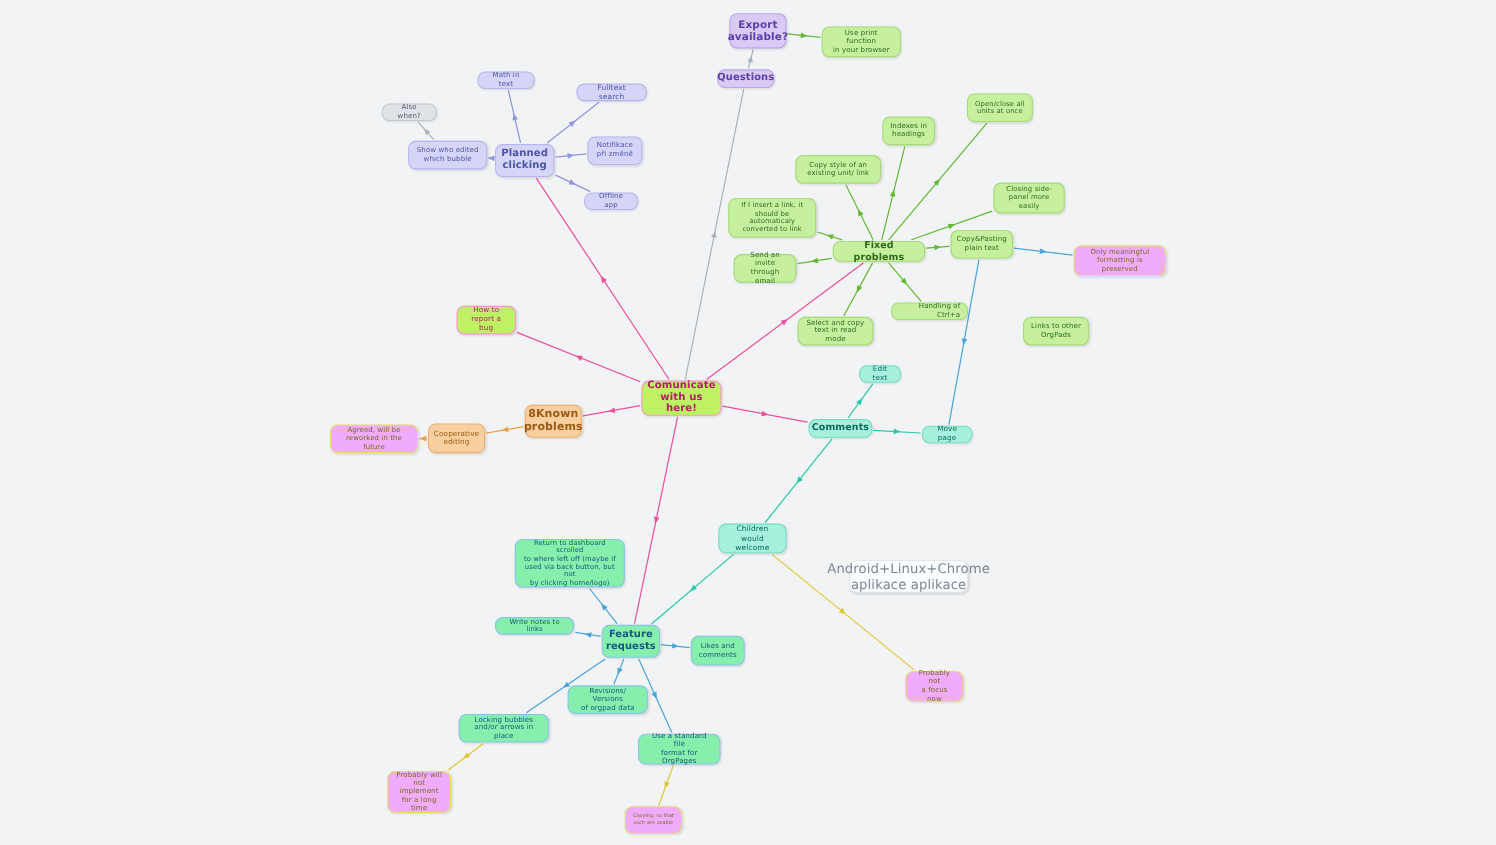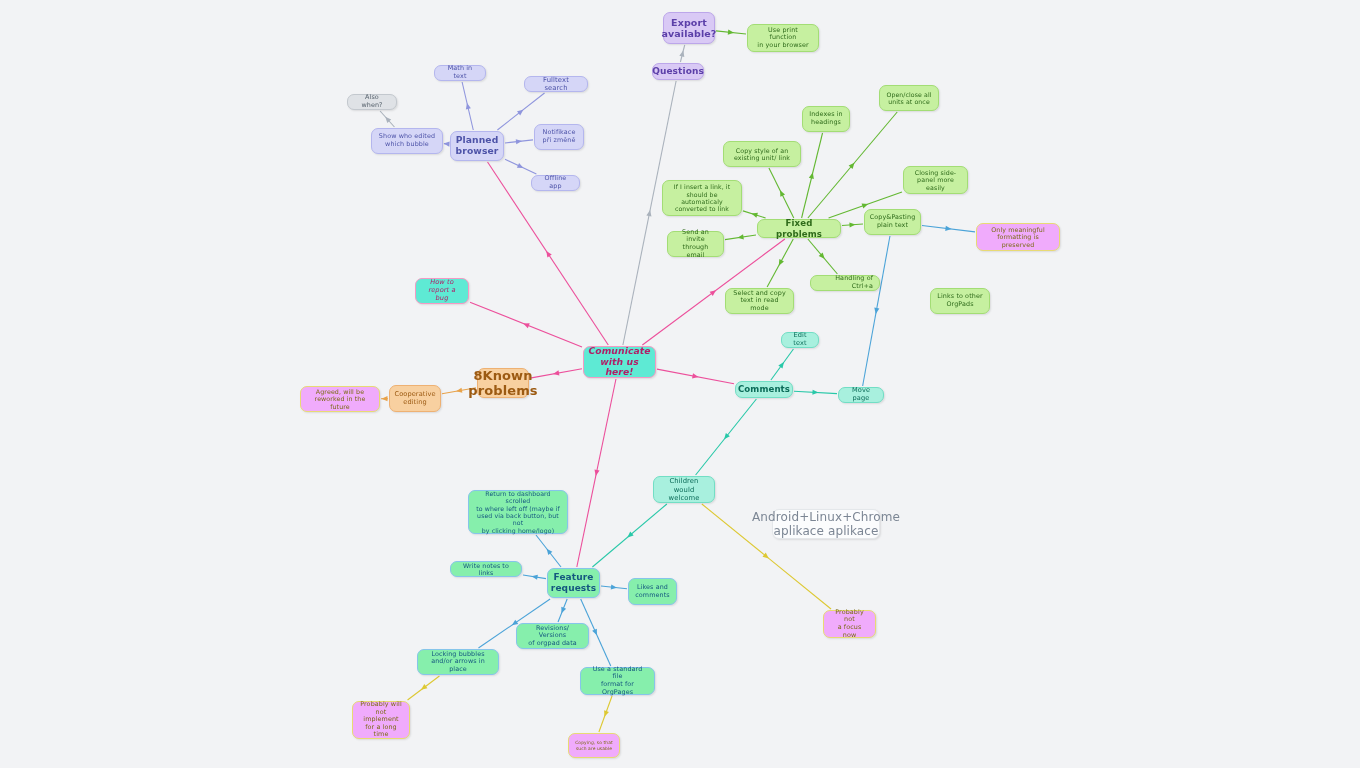--- a/index.html
+++ b/index.html
@@ -21,21 +21,21 @@
     line-height:1.18;
     letter-spacing:.1px;
     box-shadow:1px 1px 2px rgba(0,0,0,.10);
     white-space:pre-line;
     user-select:none;
   }
   
   .c-purple{background:#d9c9f5;border-color:#bca6ea;color:#5b3fa8;}
   .c-lav   {background:#d5d6f7;border-color:#b4b6ee;color:#4d53a8;}
   .c-green {background:#c6f0a0;border-color:#a3dd75;color:#2f6b1b;}
-  .c-pink  {background:#5eead4;border-color:#f49ac4;color:#b01e66;font-style:italic;}
+  .c-pink  {background:#bef264;border-color:#f49ac4;color:#b01e66;}
   .c-orange{background:#f8d0a0;border-color:#eeb173;color:#9c5a12;}
   .c-yellow{background:#f0abfc;border-color:#e8da74;color:#7a6a13;}
   .c-blue  {background:#86efac;border-color:#86c5ea;color:#14577f;}
   .c-teal  {background:#a8f0de;border-color:#72dec5;color:#0b6b58;}
   .c-gray  {background:#dfe2e6;border-color:#c3c8ce;color:#55606b;}
   .c-white {background:#fbfcfd;border-color:#e4e7ea;color:#7c8694;}
 
   .hub{font-weight:bold;}
 </style>
 </head>
@@ -212,21 +212,21 @@
 available?</div>
     <div class="node c-green" style="left: 747px; top: 24px; width: 72px; height: 28px; font-size: 6.4px;">Use print function
 in your browser</div>
     <div class="node c-purple hub" style="left: 652px; top: 63px; width: 52px; height: 17px; font-size: 9px;">Questions</div>
     <div class="node c-lav" style="left: 434px; top: 65px; width: 52px; height: 16px; font-size: 6.4px;">Math in text</div>
     <div class="node c-lav" style="left: 524px; top: 76px; width: 64px; height: 16px; font-size: 6.8px;">Fulltext search</div>
     <div class="node c-gray" style="left: 347px; top: 94px; width: 50px; height: 16px; font-size: 6.4px;">Also when?</div>
     <div class="node c-lav" style="left: 371px; top: 128px; width: 72px; height: 26px; font-size: 6.4px;">Show who edited
 which bubble</div>
     <div class="node c-lav hub" style="left: 450px; top: 131px; width: 54px; height: 30px; font-size: 9.2px;">Planned
-browser</div>
+clicking</div>
     <div class="node c-lav" style="left: 534px; top: 124px; width: 50px; height: 26px; font-size: 6.4px;">Notifikace
 při změně</div>
     <div class="node c-lav" style="left: 531px; top: 175px; width: 49px; height: 16px; font-size: 6.4px;">Offline app</div>
     <div class="node c-green" style="left: 879px; top: 85px; width: 60px; height: 26px; font-size: 6.2px;">Open/close all
 units at once</div>
     <div class="node c-green" style="left: 802px; top: 106px; width: 48px; height: 26px; font-size: 6.4px;">Indexes in
 headings</div>
     <div class="node c-green" style="left: 723px; top: 141px; width: 78px; height: 26px; font-size: 6.3px;">Copy style of an
 existing unit/ link</div>
     <div class="node c-green" style="left: 903px; top: 166px; width: 65px; height: 28px; font-size: 6.3px;">Closing side-
@@ -243,21 +243,21 @@
 through email</div>
     <div class="node c-green" style="left: 810px; top: 275px; width: 70px; height: 16px; font-size: 6.4px; text-align: right;">Handling of Ctrl+a</div>
     <div class="node c-green" style="left: 725px; top: 288px; width: 69px; height: 26px; font-size: 6.4px;">Select and copy
 text in read mode</div>
     <div class="node c-green" style="left: 930px; top: 288px; width: 60px; height: 26px; font-size: 6.4px;">Links to other
 OrgPads</div>
     <div class="node c-pink" style="left: 415px; top: 278px; width: 54px; height: 26px; font-size: 6.6px;">How to
 report a bug</div>
     <div class="node c-pink hub" style="left: 583px; top: 346px; width: 73px; height: 32px; font-size: 9.2px;">Comunicate
 with us here!</div>
-    <div class="node c-orange hub" style="left: 477px; top: 368px; width: 52px; height: 30px; font-size: 13px;">8Known
+    <div class="node c-orange hub" style="left: 477px; top: 368px; width: 52px; height: 30px; font-size: 10px;">8Known
 problems</div>
     <div class="node c-orange" style="left: 389px; top: 385px; width: 52px; height: 27px; font-size: 6.6px;">Cooperative
 editing</div>
     <div class="node c-yellow" style="left: 300px; top: 386px; width: 80px; height: 26px; font-size: 6.3px;">Agreed, will be
 reworked in the future</div>
     <div class="node c-teal" style="left: 781px; top: 332px; width: 38px; height: 16px; font-size: 6.6px;">Edit text</div>
     <div class="node c-teal hub" style="left: 735px; top: 381px; width: 58px; height: 17px; font-size: 8.6px;">Comments</div>
     <div class="node c-teal" style="left: 838px; top: 387px; width: 46px; height: 16px; font-size: 6.6px;">Move page</div>
     <div class="node c-teal" style="left: 653px; top: 476px; width: 62px; height: 27px; font-size: 6.8px;">Children would
 welcome</div>

